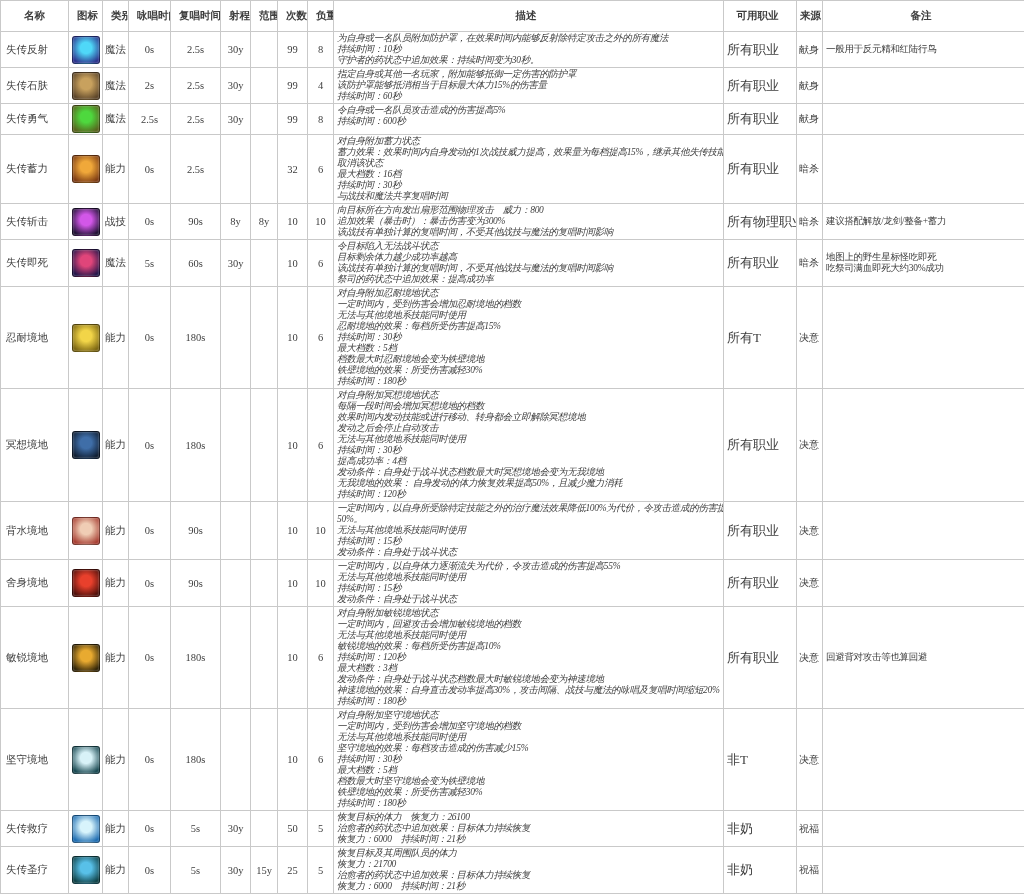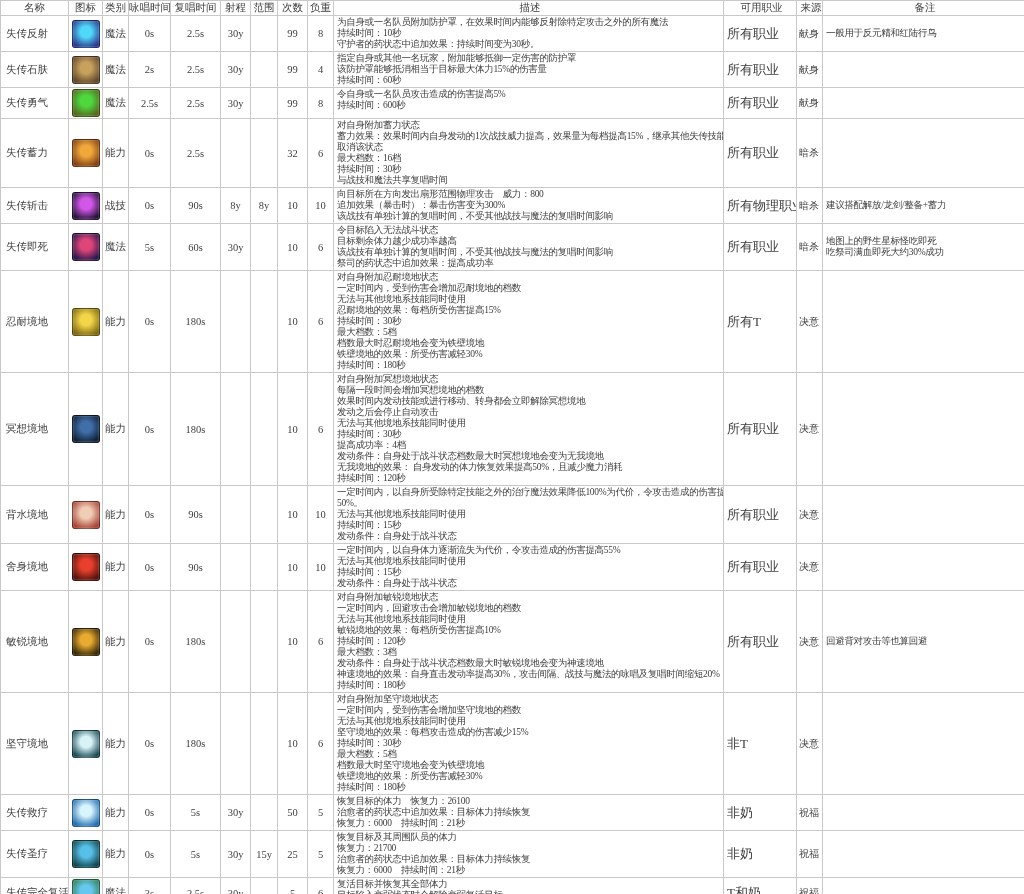--- a/index.html
+++ b/index.html
@@ -1,25 +1,25 @@
 <!DOCTYPE html>
 <html><head>
 <meta charset="utf-8">
 <style>
   html,body{margin:0;padding:0;background:#ffffff;}
   body{width:1024px;font-family:"Liberation Serif","DejaVu Serif",serif;}
   table{border-collapse:collapse;table-layout:fixed;width:1024px;color:#3d3d3d;}
   th,td{border:1px solid #c9c9c9;overflow:hidden;vertical-align:middle;background:#ffffff;}
-  th{font-weight:normal;font-size:10.5px;height:13px;padding:0;white-space:nowrap;text-align:center;}
+  th{font-weight:bold;font-size:10.5px;height:13px;padding:8px;white-space:nowrap;text-align:center;}
   th.h-desc,th.h-jobs,th.h-source,th.h-notes{text-align:center;padding-left:3px;}
   td{font-size:10.5px;white-space:nowrap;}
   td.c-name{text-align:left;padding:0 2px 0 5px;}
   td.c-category,td.c-cast,td.c-recast,td.c-range,td.c-radius,td.c-uses,td.c-weight{text-align:center;}
   td.c-icon{text-align:center;padding:0;}
-  td.c-desc{vertical-align:top;padding:1px 2px 1px 3px;font-size:9.5px;line-height:11px;letter-spacing:-0.3px;}
+  td.c-desc{vertical-align:top;padding:1px 2px 1px 3px;font-size:9.5px;line-height:11px;letter-spacing:-0.3px;font-style:italic;}
   td.c-desc .line{height:11px;}
   td.c-jobs{padding:0 3px;font-size:13px;}
   td.c-source{padding:0 2px;font-size:10px;}
   td.c-notes{padding:0 3px;font-size:9.5px;line-height:11px;letter-spacing:-0.3px;margin-left:32px;}
   .icon{width:26px;height:26px;border-radius:3px;margin:1px auto;border:1px solid rgba(0,0,0,0.35);box-shadow:inset 0 0 2px rgba(255,255,255,0.5);}
   col.w-name{width:68px;} col.w-icon{width:34px;} col.w-category{width:26px;}
   col.w-cast{width:42px;} col.w-recast{width:50px;} col.w-range{width:30px;}
   col.w-radius{width:27px;} col.w-uses{width:30px;} col.w-weight{width:26px;}
   col.w-desc{width:390px;} col.w-jobs{width:73px;} col.w-source{width:26px;}
   col.w-notes{width:202px;}

